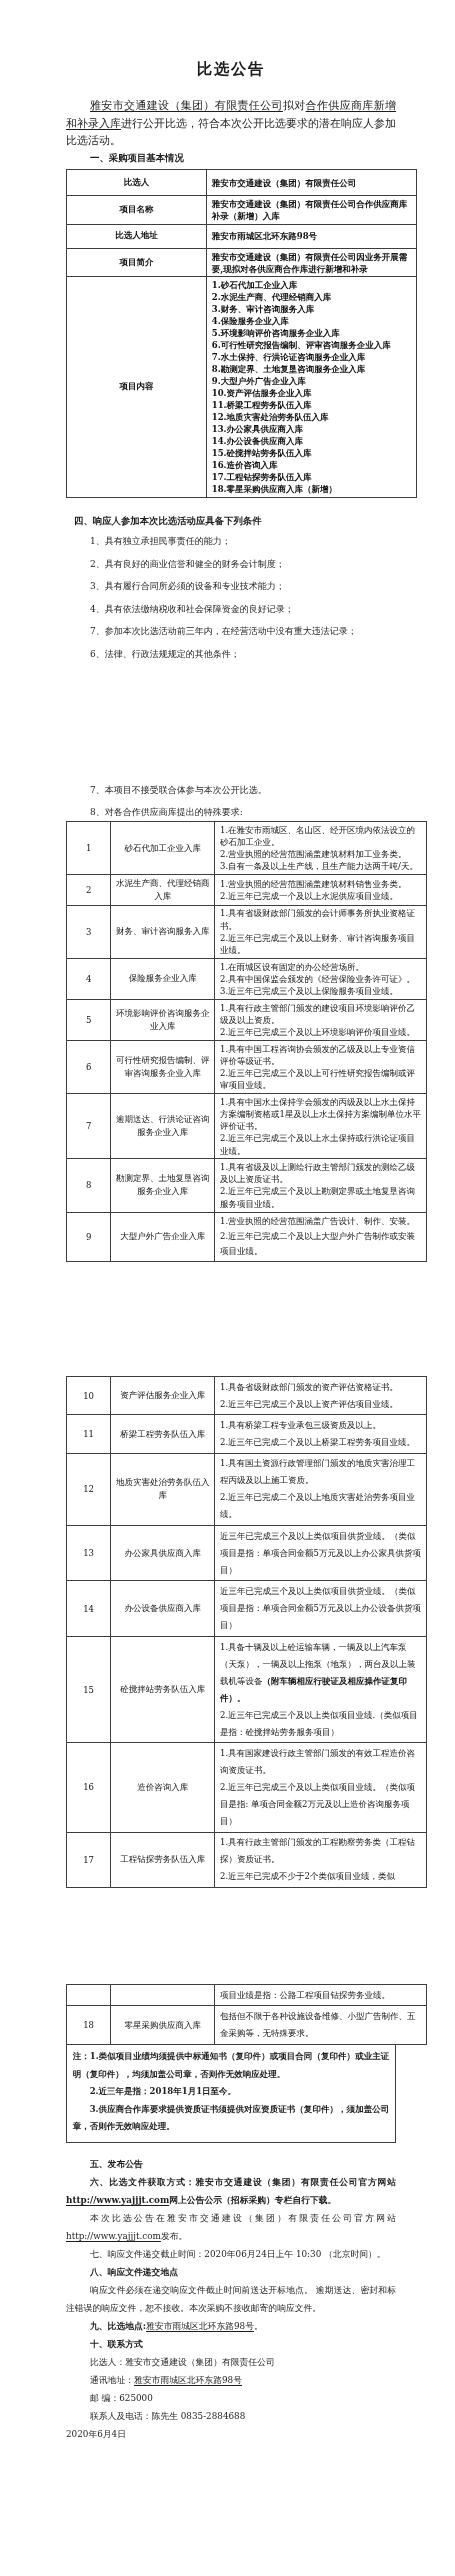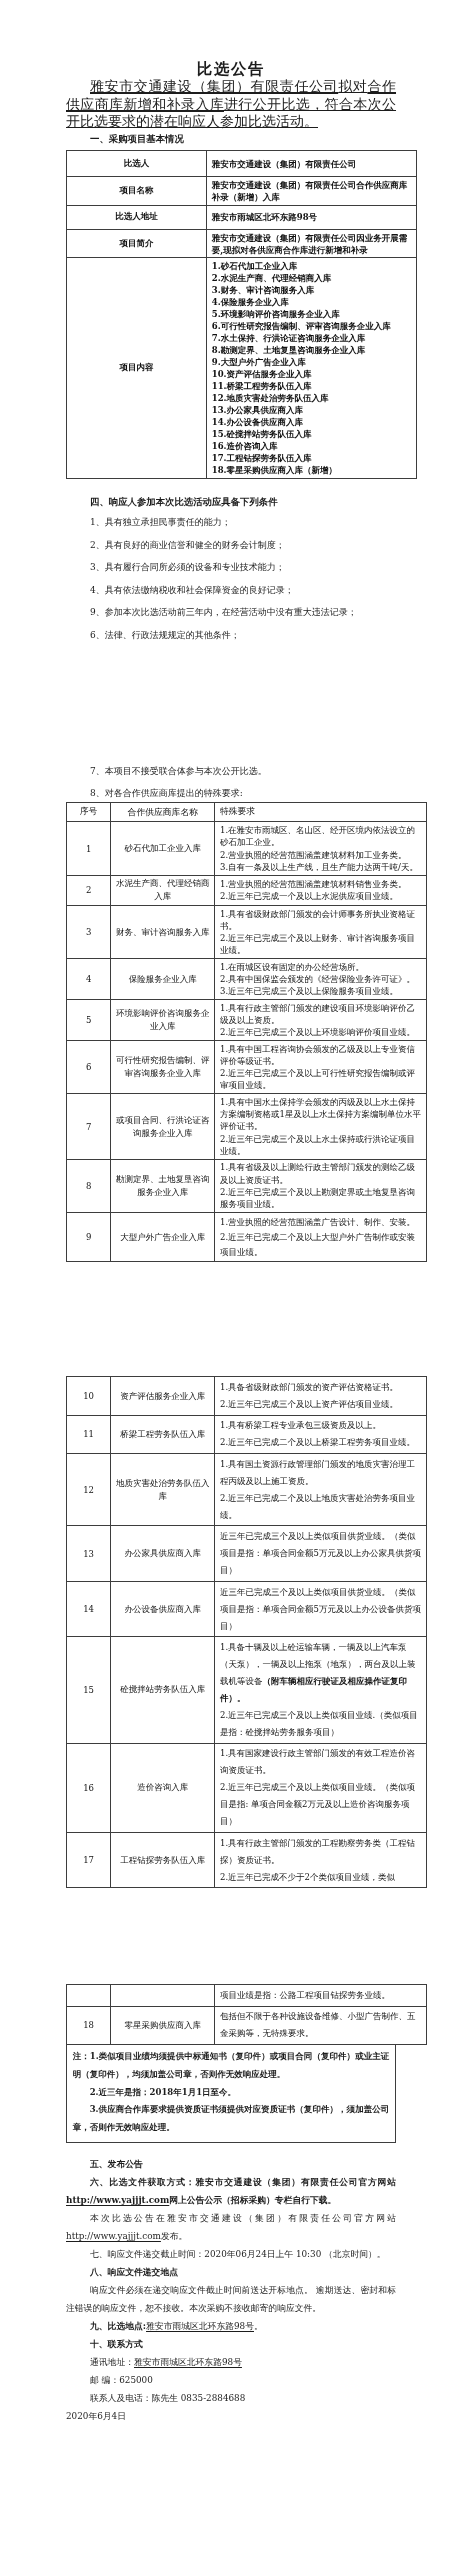--- a/index.html
+++ b/index.html
@@ -12,22 +12,22 @@
     background:#ffffff;
     color:#1d1d1d;
     font-family:"DejaVu Serif","Liberation Serif",serif;
     overflow:hidden;
   }
   .title{
     margin:0;text-align:center;
     font-size:15.4px;font-weight:bold;letter-spacing:1.7px;line-height:18px;
   }
   .intro{
-    margin:0 0 0 0;font-size:14px;line-height:17.6px;
-    text-align:justify;text-indent:24px;text-decoration:underline;
+    margin:19px 0 0 0;font-size:11px;line-height:17.6px;
+    text-align:justify;text-indent:24px;
   }
   .uline{text-decoration:underline;text-underline-offset:2.3px;}
   .sec-h{
     margin:1.1px 0 0 24px;font-size:9.4px;font-weight:bold;line-height:13.7px;
   }
   
   .t1{
     border-collapse:collapse;table-layout:fixed;
     width:330px;margin-top:4.6px;
   }
@@ -38,21 +38,21 @@
   }
   .t1 .lab{width:130px;text-align:center;}
   .t1 .val{width:200px;text-align:left;line-height:12px;}
   .t1 tr.r1 td{height:21.6px;margin-top:48px;}
   .t1 tr.r2 td{height:23px;}
   .t1 tr.r3 td{height:20px;margin-top:28px;}
   .t1 tr.r4 td{height:23px;}
   .pre{white-space:pre-line;}
   
   .cond{margin:16px 0 0 0;}
-  .cond .sec-h{margin-left:24px;}
+  .cond .sec-h{margin-left:8px;}
   .cond p{margin:4.6px 0 0 24px;font-size:9px;line-height:18px;}
   .pb1{height:113px;}
   .pb2{height:114px;}
   .pb3{height:96px;}
   
   .t2{
     border-collapse:collapse;table-layout:fixed;
     width:330px;
   }
   .t2 th,.t2 td{
@@ -141,34 +141,29 @@
     </tr>
   </tbody>
     </table>
 
   <div class="cond">
     <h2 class="sec-h">四、响应人参加本次比选活动应具备下列条件</h2>
     <p>1、具有独立承担民事责任的能力；</p>
     <p>2、具有良好的商业信誉和健全的财务会计制度；</p>
     <p>3、具有履行合同所必须的设备和专业技术能力；</p>
     <p>4、具有依法缴纳税收和社会保障资金的良好记录；</p>
-    <p>9、参加本次比选活动前三年内，在经营活动中没有重大违法记录；</p>
+    <p>7、参加本次比选活动前三年内，在经营活动中没有重大违法记录；</p>
     <p>6、法律、行政法规规定的其他条件；</p>
     <div class="pb1"></div>
     <p>7、本项目不接受联合体参与本次公开比选。</p>
     <p>8、对各合作供应商库提出的特殊要求:</p>
   </div>
 
   <table class="t2">
     <tbody>
-        <tr>
-      <th class="c-no">序号</th>
-      <th class="c-name">合作供应商库名称</th>
-      <th class="c-req">特殊要求</th>
-    </tr>
     <tr>
       <td class="c-no">1</td>
       <td class="c-name">砂石代加工企业入库</td>
       <td class="c-req pre lh21">1.在雅安市雨城区、名山区、经开区境内依法设立的砂石加工企业。
 2.营业执照的经营范围涵盖建筑材料加工业务类。
 3.自有一条及以上生产线，且生产能力达两千吨/天。</td>
     </tr>
     <tr>
       <td class="c-no">2</td>
       <td class="c-name">水泥生产商、代理经销商入库</td>
@@ -195,21 +190,21 @@
 2.近三年已完成三个及以上环境影响评价项目业绩。</td>
     </tr>
     <tr>
       <td class="c-no">6</td>
       <td class="c-name">可行性研究报告编制、评审咨询服务企业入库</td>
       <td class="c-req pre lh21">1.具有中国工程咨询协会颁发的乙级及以上专业资信评价等级证书。
 2.近三年已完成三个及以上可行性研究报告编制或评审项目业绩。</td>
     </tr>
     <tr>
       <td class="c-no">7</td>
-      <td class="c-name">或项目合同、行洪论证咨询服务企业入库</td>
+      <td class="c-name">逾期送达、行洪论证咨询服务企业入库</td>
       <td class="c-req pre lh21">1.具有中国水土保持学会颁发的丙级及以上水土保持方案编制资格或1星及以上水土保持方案编制单位水平评价证书。
 2.近三年已完成三个及以上水土保持或行洪论证项目业绩。</td>
     </tr>
     <tr>
       <td class="c-no">8</td>
       <td class="c-name">勘测定界、土地复垦咨询服务企业入库</td>
       <td class="c-req pre lh21">1.具有省级及以上测绘行政主管部门颁发的测绘乙级及以上资质证书。
 2.近三年已完成三个及以上勘测定界或土地复垦咨询服务项目业绩。</td>
     </tr>
     <tr>
@@ -298,20 +293,21 @@
 
   <div class="tail">
     <p class="h">五、发布公告</p>
     <p class="body"><b>六、比选文件获取方式：雅安市交通建设（集团）有限责任公司官方网站</b><b class="uline">http://www.yajjjt.com</b><b>网上公告公示（招标采购）专栏自行下载。</b></p>
     <p class="body"><span>本次比选公告在雅安市交通建设（集团）有限责任公司官方网站</span><span class="uline">http://www.yajjjt.com</span><span>发布。</span></p>
     <p class="body">七、响应文件递交截止时间：2020年06月24日上午 10:30 （北京时间）。</p>
     <p class="h">八、响应文件递交地点</p>
     <p class="body">响应文件必须在递交响应文件截止时间前送达开标地点。 逾期送达、密封和标注错误的响应文件，恕不接收。本次采购不接收邮寄的响应文件。</p>
     <p class="body"><b>九、比选地点:</b><span class="uline">雅安市雨城区北环东路98号</span><span>。</span></p>
     <p class="h">十、联系方式</p>
+    <p class="body">比选人：雅安市交通建设（集团）有限责任公司</p>
     <p class="body"><span>通讯地址：</span><span class="uline">雅安市雨城区北环东路98号</span></p>
     <p class="body">邮 编：625000</p>
     <p class="body">联系人及电话：陈先生 0835-2884688</p>
     <p class="date">2020年6月4日</p>
   </div>
 
 </div>
 
 
 </body></html>

